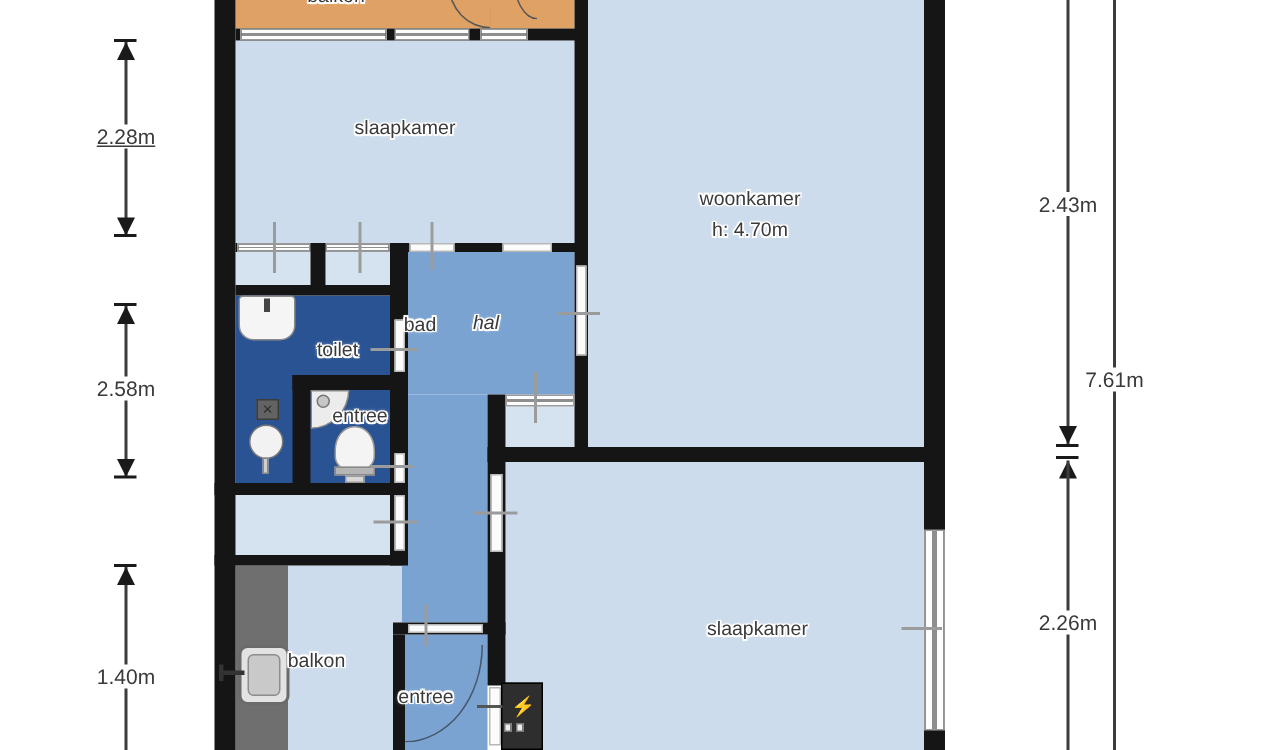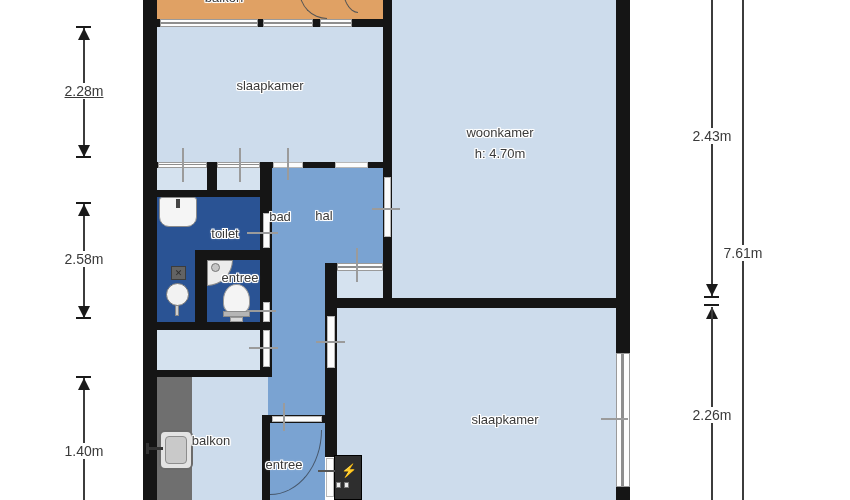--- a/index.html
+++ b/index.html
@@ -111,21 +111,21 @@
   <div class="tick" style="left:247px;top:310px;width:29px;height:2px;"></div>
   <div class="tick" style="left:249px;top:347px;width:29px;height:2px;"></div>
 
   <div class="lbl" style="left:224px;top:-3px;">balkon</div>
   <div class="lbl" style="left:270px;top:85px;">slaapkamer</div>
   <div class="lbl" style="left:500px;top:132px;">woonkamer</div>
   <div class="lbl" style="left:500px;top:153px;">h: 4.70m</div>
   <div class="lbl" style="left:234px;top:216px;margin-left:46px;">bad</div>
   <div class="lbl" style="left:225px;top:233px;">toilet</div>
   <div class="lbl" style="left:240px;top:277px;">entree</div>
-  <div class="lbl" style="left:324px;top:215px;">hal</div>
+  <div class="lbl" style="left:324px;top:215px;font-style:italic;">hal</div>
   <div class="lbl" style="left:211px;top:440px;">balkon</div>
   <div class="lbl" style="left:284px;top:464px;">entree</div>
   <div class="lbl" style="left:505px;top:419px;">slaapkamer</div>
 
   <div class="dline" style="left:83px;top:28px;width:1.5px;height:129px;"></div>
   <div class="dbar" style="left:76px;top:26px;width:15px;height:2px;"></div>
   <div class="au" style="left:78px;top:28px;"></div>
   <div class="ad" style="left:78px;top:145px;"></div>
   <div class="dbar" style="left:76px;top:156px;width:15px;height:2px;"></div>
   <div class="dlbl" style="left:84px;top:91px;text-decoration:underline;">2.28m</div>

